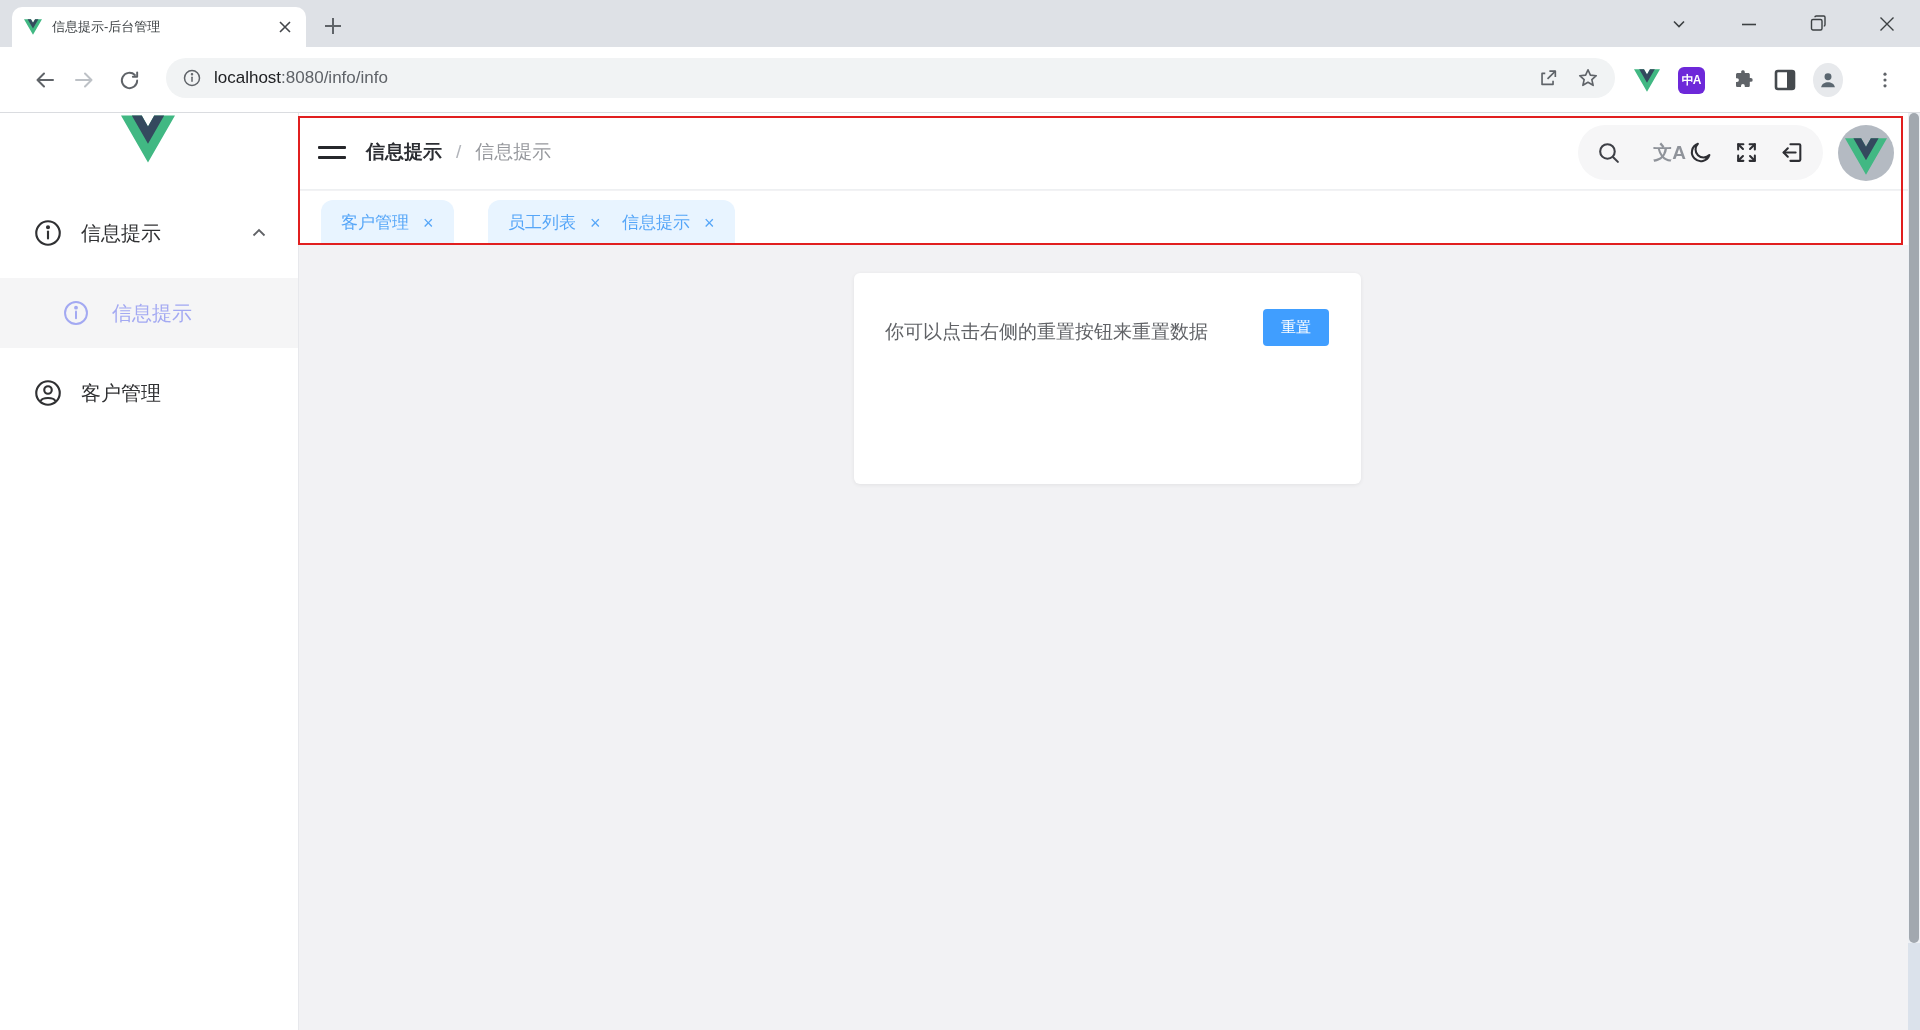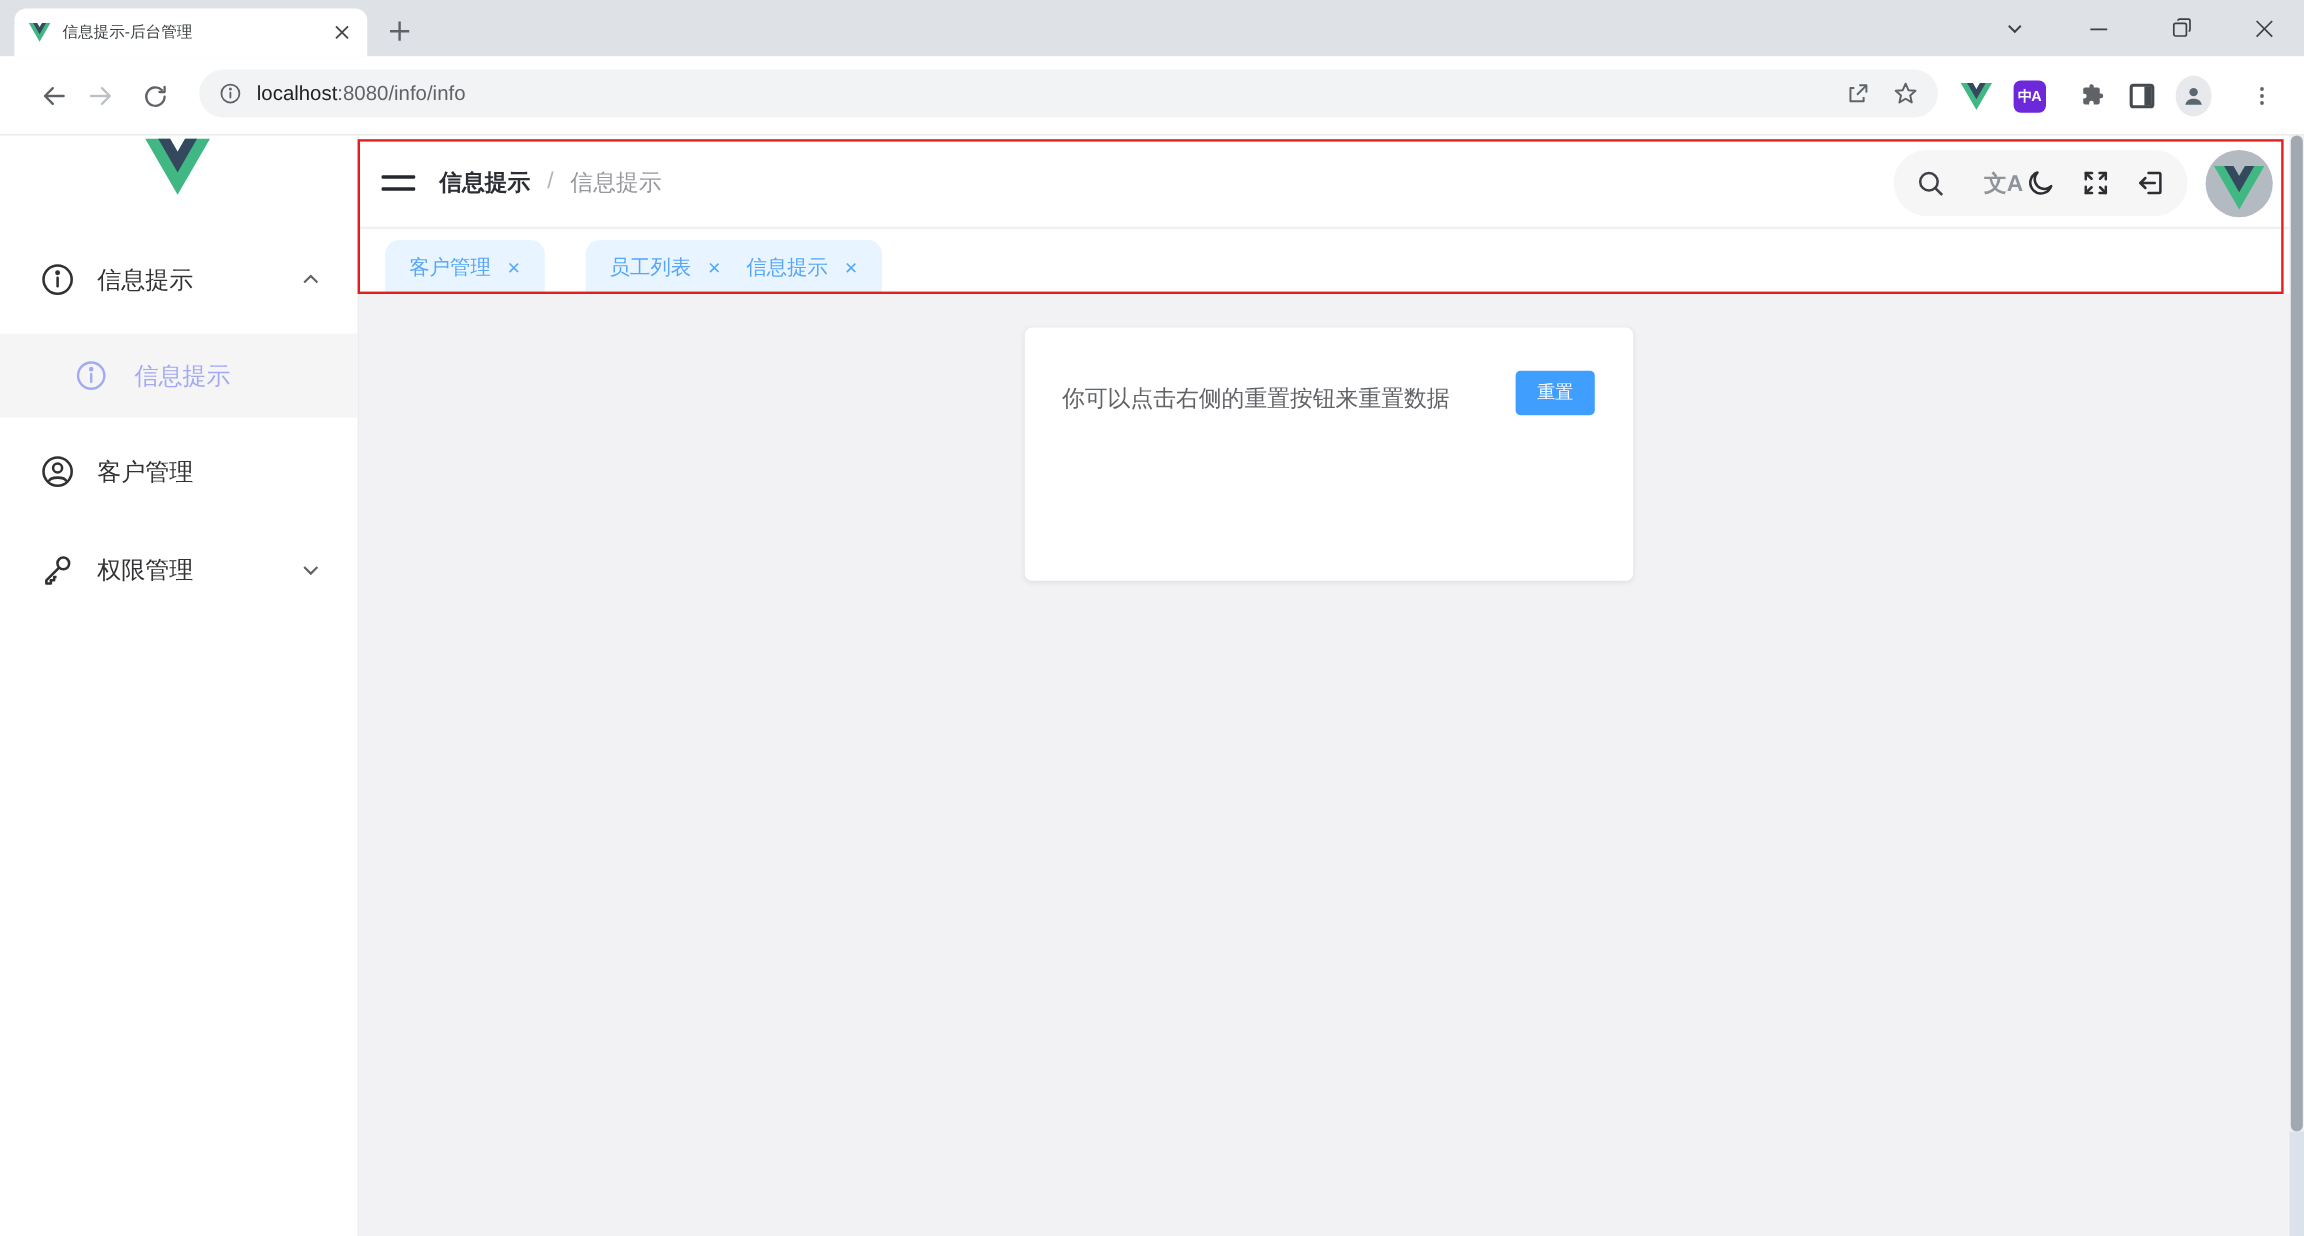--- a/index.html
+++ b/index.html
@@ -238,30 +238,20 @@
         <svg class="mi-icon" viewBox="0 0 24 24" fill="none" stroke="#303133" stroke-width="1.7">
           <circle cx="12" cy="12" r="9.4"></circle>
             <circle cx="12" cy="9.6" r="3"></circle>
             <path d="M6.2 18.4c1.2-3.2 10.4-3.2 11.6 0"></path>
           </svg>
         <span class="mi-label">客户管理</span>
       </div>
 
       <div class="gap2"></div>
 
-      <div class="menu-item">
-        <svg class="mi-icon" viewBox="0 0 24 24" fill="none" stroke="#303133" stroke-width="1.7" stroke-linejoin="round">
-          <circle cx="15.8" cy="7.6" r="3.9"></circle>
-            <path d="M13 10.4L4.5 18.9V21h3v-2.2h2.2v-2.2h1.6"></path>
-          </svg>
-        <span class="mi-label">权限管理</span>
-        <svg class="mi-arrow" viewBox="0 0 20 20" fill="none" stroke="#606266" stroke-width="1.8">
-          <path d="M4.5 7.5L10 13l5.5-5.5"></path>
-          </svg>
-      </div>
 
     </div>
   </div>
 
   <div class="main">
 
     <div class="navbar">
       <div class="hamburger">
           <i></i>
           <i></i>

